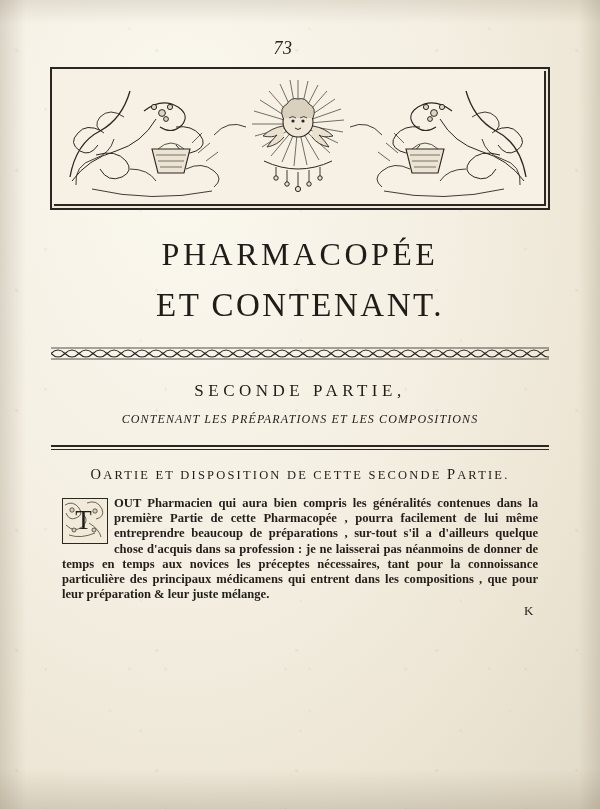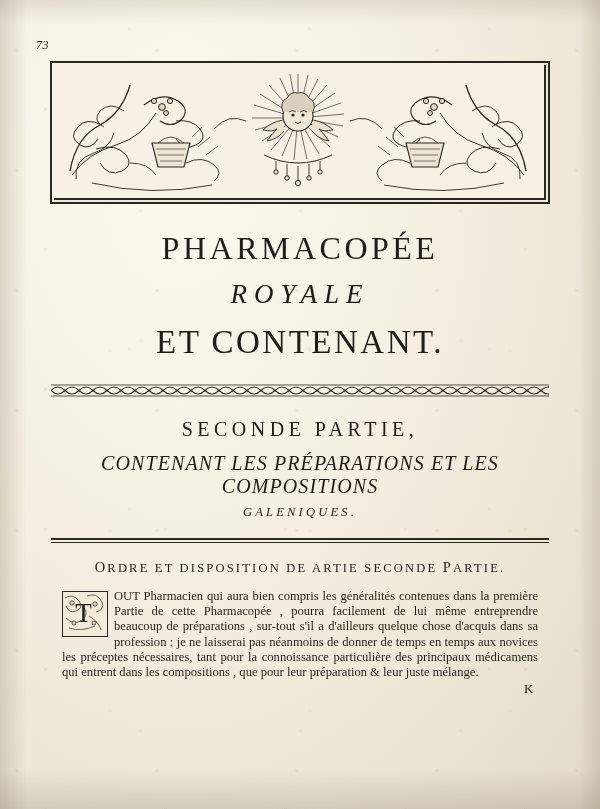--- a/index.html
+++ b/index.html
@@ -52,22 +52,22 @@
     position: relative;
     z-index: 2;
     width: 600px;
     box-sizing: border-box;
     padding: 0 36px;
     color: #24201c;
   }
 
   
   .folio {
-    text-align: left;
-    font-size: 12px;
+    text-align: center;
+    font-size: 18px;
     letter-spacing: .5px;
     color: #2b2620;
     padding: 38px 34px 8px 0;
     font-family: "Liberation Serif", serif;
     font-style: italic;
   }
 
   
   .headpiece-wrap{
     display:flex;
@@ -113,29 +113,29 @@
   
   .braid {
     margin: 22px auto 0 auto;
     width: 498px;
     height: 15px;
   }
 
   
   .part-title {
     text-align: center;
-    font-size: 20px;
+    font-size: 17px;
     letter-spacing: 4.5px;
     margin: 20px 0 0 0;
     color: #201c18;
   }
   .part-desc {
     text-align: center;
     font-style: italic;
-    font-size: 20px;
+    font-size: 12px;
     letter-spacing: 1.1px;
     margin: 11px 0 0 0;
     color: #201c18;
   }
   .part-desc2 {
     text-align: center;
     font-style: italic;
     font-size: 12.5px;
     letter-spacing: 3.2px;
     margin: 7px 0 0 0;
@@ -173,21 +173,21 @@
   .dropcap {
     float: left;
     width: 44px;
     height: 44px;
     margin: 2px 6px 0 0;
     border: 1.5px solid #2a2621;
     background: #f3ecdd;
     position: relative;
   }
   .dropcap svg { display:block; }
-  .body-block p { margin: 0; text-indent: 0; }
+  .body-block p { margin: 0; text-indent: 0; font-weight: bold; }
   .body-block p.indent { text-indent: 14px; margin-top: 2px; }
   .catchword {
     text-align: right;
     font-size: 13px;
     letter-spacing: .5px;
     margin-top: 1px;
     padding-right: 4px;
     color: #221e1a;
   }
 </style>
@@ -300,44 +300,42 @@
               <path d="M92,68 q13,-12 26,0" stroke-width=".8"></path>
             </g>
 
             <path d="M40,120 q60,14 120,2 M332,122 q60,12 120,-2" stroke-width=".9"></path>
           </g>
         </svg>
       </div>
     </div>
 
     <h1 class="title-main">PHARMACOPÉE</h1>
-    <div class="title-sub-italic">ROYALE</div>
     <div class="title-second">ET CONTENANT.</div>
 
     <div class="braid">
       <svg width="498" height="15" viewBox="0 0 498 15" xmlns="http://www.w3.org/2000/svg">
         <g stroke="#2a2621" stroke-width="1.1" fill="none">
           <path d="M0,7.5 q7,-7 14,0 q7,7 14,0 q7,-7 14,0 q7,7 14,0 q7,-7 14,0 q7,7 14,0 q7,-7 14,0 q7,7 14,0 q7,-7 14,0 q7,7 14,0 q7,-7 14,0 q7,7 14,0 q7,-7 14,0 q7,7 14,0 q7,-7 14,0 q7,7 14,0 q7,-7 14,0 q7,7 14,0 q7,-7 14,0 q7,7 14,0 q7,-7 14,0 q7,7 14,0 q7,-7 14,0 q7,7 14,0 q7,-7 14,0 q7,7 14,0 q7,-7 14,0 q7,7 14,0 q7,-7 14,0 q7,7 14,0 q7,-7 14,0 q7,7 14,0 q7,-7 14,0 q7,7 14,0 q7,-7 14,0 q7,7 14,0"></path>
           <path d="M0,7.5 q7,7 14,0 q7,-7 14,0 q7,7 14,0 q7,-7 14,0 q7,7 14,0 q7,-7 14,0 q7,7 14,0 q7,-7 14,0 q7,7 14,0 q7,-7 14,0 q7,7 14,0 q7,-7 14,0 q7,7 14,0 q7,-7 14,0 q7,7 14,0 q7,-7 14,0 q7,7 14,0 q7,-7 14,0 q7,7 14,0 q7,-7 14,0 q7,7 14,0 q7,-7 14,0 q7,7 14,0 q7,-7 14,0 q7,7 14,0 q7,-7 14,0 q7,7 14,0 q7,-7 14,0 q7,7 14,0 q7,-7 14,0 q7,7 14,0 q7,-7 14,0 q7,7 14,0 q7,-7 14,0 q7,7 14,0 q7,-7 14,0"></path>
           <path d="M0,2 l498,0 M0,13 l498,0" stroke-width=".8"></path>
         </g>
       </svg>
     </div>
 
     <div class="part-title">SECONDE PARTIE,</div>
     <div class="part-desc">CONTENANT LES PRÉPARATIONS ET LES COMPOSITIONS</div>
-    <div class="part-desc2">GALENIQUES.</div>
 
     <div class="rule-double">
       <div class="thick"></div>
       <div class="thin"></div>
     </div>
 
     <div class="section-label">
-      <span class="big">O</span><span>RDRE ET DISPOSITION DE ARTIE SECONDE </span><span class="big">P</span><span>ARTIE.</span>
+      <span class="big">O</span><span>ARTIE ET DISPOSITION DE CETTE SECONDE </span><span class="big">P</span><span>ARTIE.</span>
     </div>
 
     <div class="body-block">
       <div class="dropcap">
         <svg width="41" height="41" viewBox="0 0 41 41" xmlns="http://www.w3.org/2000/svg">
           <rect x="0" y="0" width="41" height="41" fill="#f1ead9"></rect>
           <g stroke="#2f2a24" stroke-width=".7" fill="none">
             <path d="M2,6 q8,-5 14,3 q5,7 -3,10 q-7,3 -10,-5"></path>
             <path d="M24,4 q10,-4 15,6 q3,8 -6,10"></path>
             <path d="M3,26 q8,8 16,2 q7,-6 2,-12"></path>

